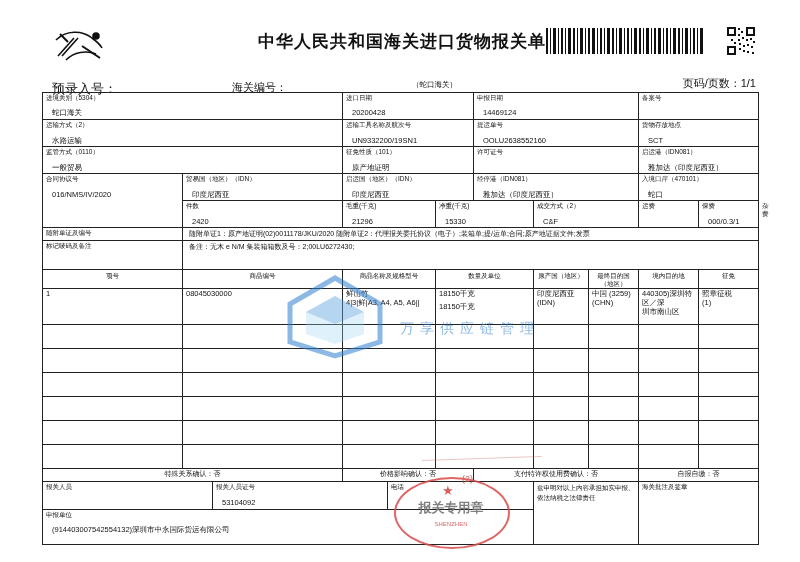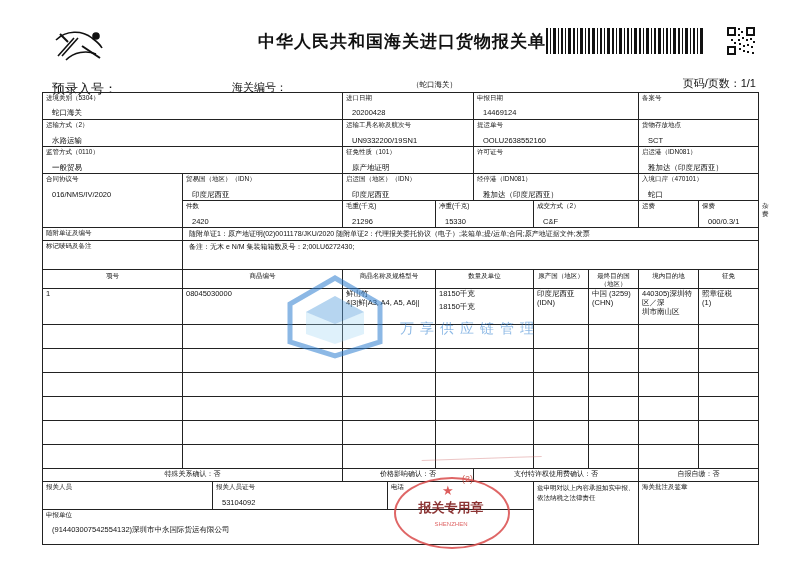--- a/index.html
+++ b/index.html
@@ -104,21 +104,21 @@
     position:absolute;left:352px;top:455px;width:118px;height:80px;
     pointer-events:none;
   }
   .stamp .ring{
     position:absolute;left:0;top:0;width:112px;height:68px;
     border:2px solid #d94b4b;border-radius:50%;
     opacity:.85;
   }
   .stamp .txt{
     position:absolute;left:14px;top:22px;width:86px;text-align:center;
-    color:#7f1d1d;font-size:13px;font-weight:bold;opacity:.9;
+    color:#737373;font-size:13px;font-weight:bold;opacity:.9;
     font-family:"DejaVu Sans", sans-serif;
   }
   .stamp .star{
     position:absolute;left:48px;top:6px;color:#d94b4b;font-size:13px;opacity:.9;
   }
   .stamp .sub{
     position:absolute;left:10px;top:44px;width:94px;text-align:center;
     color:#d94b4b;font-size:6px;opacity:.85;
   }
   .seal-num{

